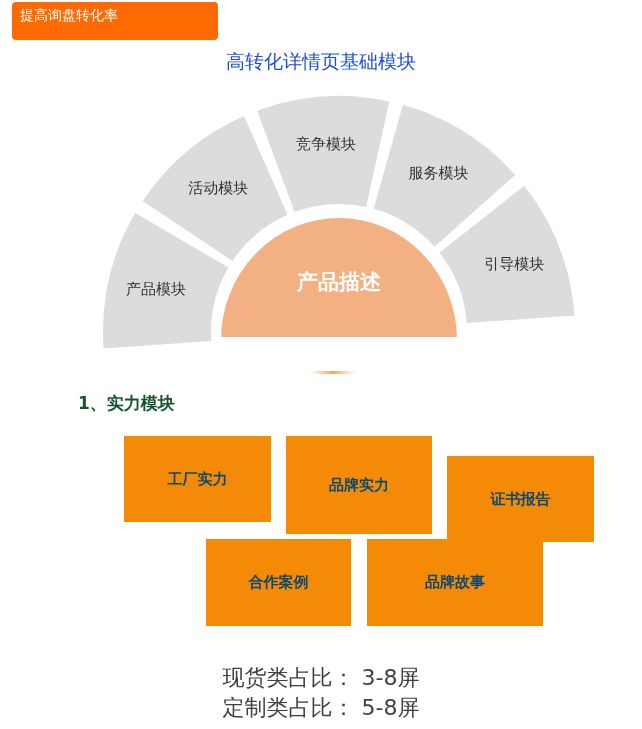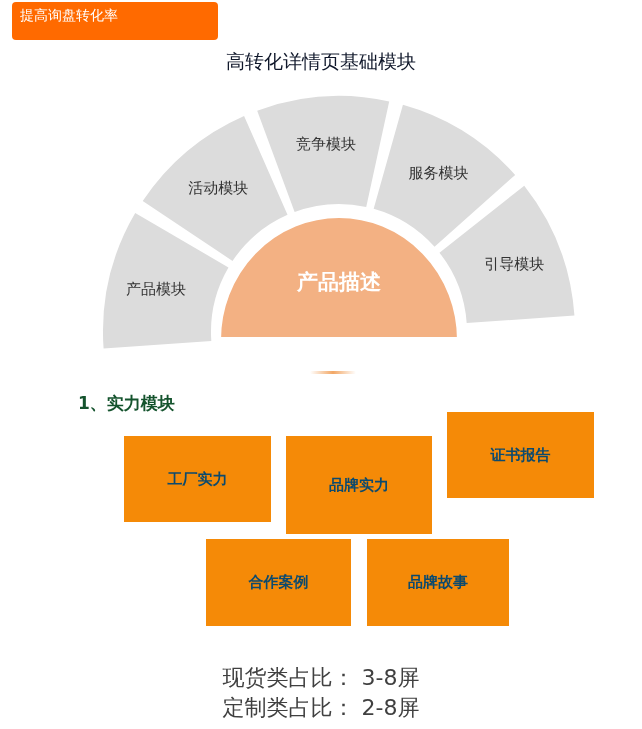--- a/index.html
+++ b/index.html
@@ -2,21 +2,21 @@
 <html><head>
 <meta charset="utf-8">
 <style>
   html, body { margin:0; padding:0; background:#ffffff; }
   body { width:642px; height:729px; position:relative; overflow:hidden;
          font-family:"DejaVu Sans", "Liberation Sans", sans-serif; }
   .tag { position:absolute; left:12px; top:2px; width:206px; height:38px;
          background:#ff6a00; border-radius:4px; color:#fff; font-size:14px;
          line-height:27px; padding-left:8px; box-sizing:border-box; }
   .title { position:absolute; left:0; width:642px; top:49px; text-align:center;
-           font-size:19px; color:#0f172a; }
+           font-size:19px; color:#1d4ed8; }
   svg.fan { position:absolute; left:0; top:0; }
   .seg-label { font-size:15px; fill:#333; }
   .center-label { font-size:21px; fill:#fff; font-weight:bold; }
   .section { position:absolute; left:78px; top:392px; font-size:17px; font-weight:bold; color:#14532d; }
   .box { position:absolute; background:#f58a07; color:#0c4a6e; font-weight:bold; font-size:15px;
          display:flex; align-items:center; justify-content:center;margin-left:26px; }
   .ratio { position:absolute; left:0; width:642px; text-align:center; font-size:22px; color:#404040; line-height:30px; }
   .glow { position:absolute; left:310px; top:371px; width:46px; height:3px;
           background:linear-gradient(90deg, rgba(255,255,255,0), #f2a765, rgba(255,255,255,0)); border-radius:2px; }
 </style>
@@ -49,24 +49,24 @@
 <div class="glow"></div>
 
 <div class="section">1、实力模块</div>
 
 <div class="box" style="left:98px;top:436px;width:147px;height:86px;">
     <span>工厂实力</span>
   </div>
 <div class="box" style="left:260px;top:436px;width:146px;height:98px;">
     <span>品牌实力</span>
   </div>
-<div class="box" style="left:421px;top:412px;width:147px;height:86px;">
+<div class="box" style="left:421px;top:456px;width:147px;height:86px;">
     <span>证书报告</span>
   </div>
 <div class="box" style="left:180px;top:539px;width:145px;height:87px;text-align:center;">
     <span>合作案例</span>
   </div>
-<div class="box" style="left:341px;top:539px;width:142px;height:87px;">
+<div class="box" style="left:341px;top:539px;width:176px;height:87px;">
     <span>品牌故事</span>
   </div>
 
 <div class="ratio" style="top:663px;">现货类占比： 3-8屏</div>
-<div class="ratio" style="top:693px;">定制类占比： 2-8屏</div>
+<div class="ratio" style="top:693px;">定制类占比： 5-8屏</div>
 
 </body></html>

